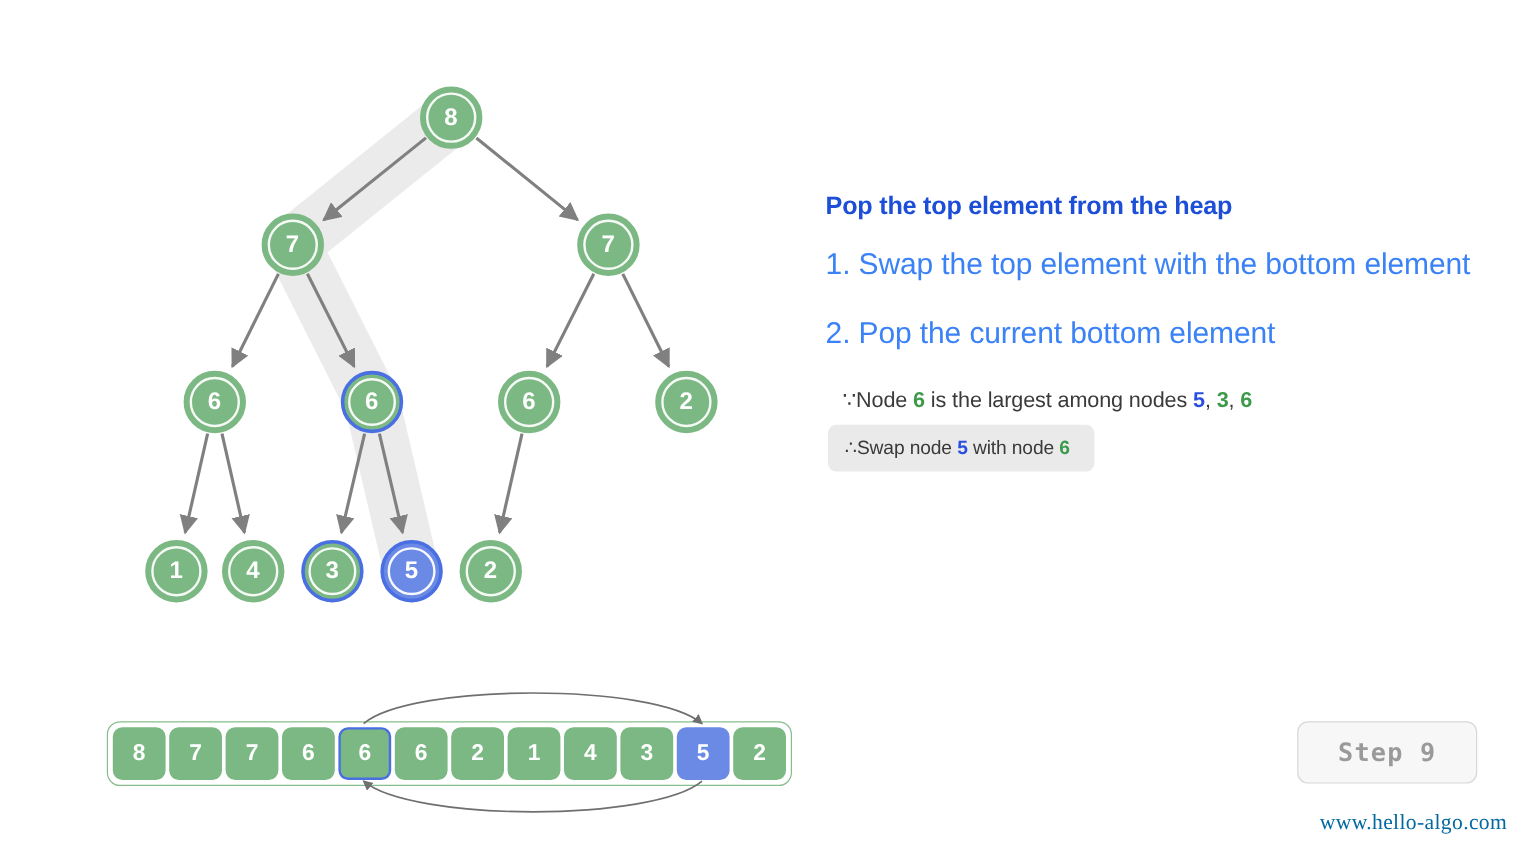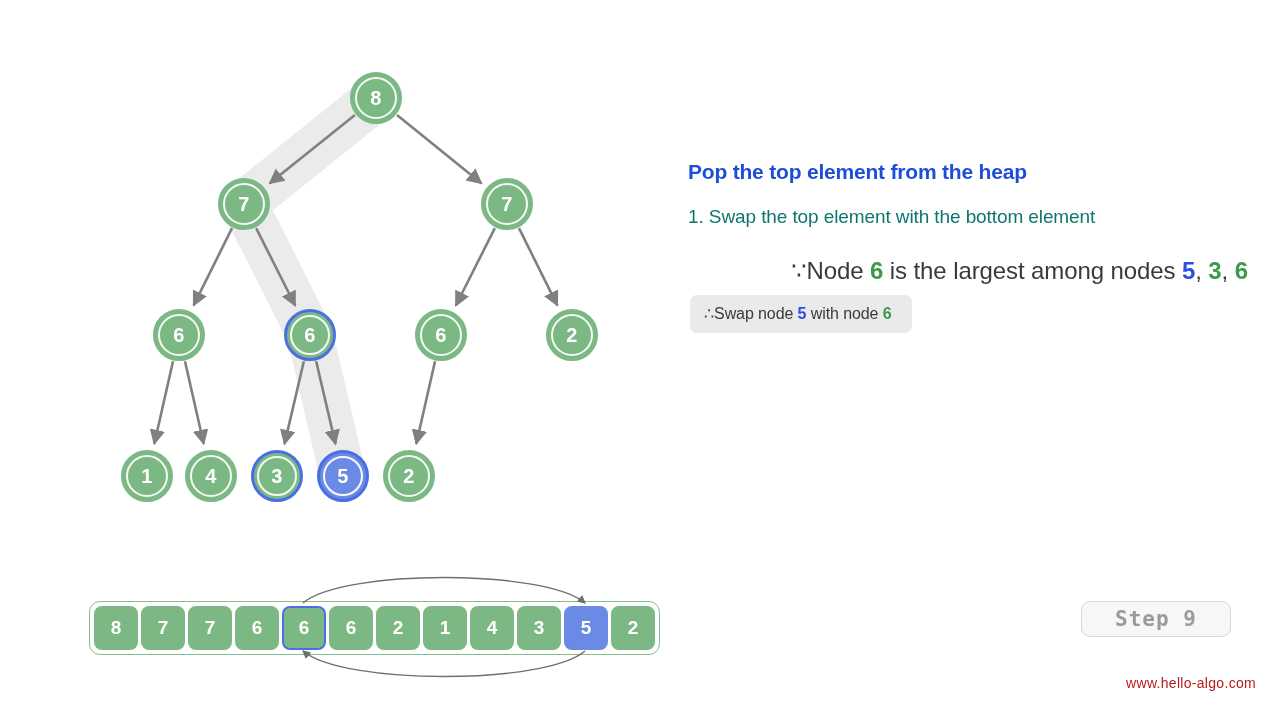--- a/index.html
+++ b/index.html
@@ -79,32 +79,31 @@
     width: 560px;
   }
   #info-title {
     font-size: 21px;
     font-weight: 700;
     color: #1d4ed8;
     margin: 0 0 22px 0;
     letter-spacing: -0.2px;
   }
   .step-line {
-    font-size: 19px;
-    color: #0f766e;
+    font-size: 25px;
+    color: #3b82f6;
     margin: 0 0 29px 0;
     letter-spacing: -0.1px;
   }
   .reason-line {
-    font-size: 24px;
+    font-size: 18px;
     color: #3a3a3a;
     margin: 0 0 10px 0;
     padding-left: 14px;
     letter-spacing: -0.1px;
-    text-align: right;
   }
   .concl-line {
     display: inline-block;
     font-size: 16px;
     color: #3a3a3a;
     background: #eaeaea;
     border-radius: 7px;
     padding: 9px 20px 10px 14px;
     margin-left: 2px;
     letter-spacing: -0.1px;
@@ -156,41 +155,41 @@
     height: 120px;
     pointer-events: none;
   }
 
   
   #step-badge {
     position: absolute;
     left: 1081px;
     top: 601px;
     width: 150px;
-    height: 36px;
+    height: 52px;
     box-sizing: border-box;
     border: 1.4px solid #d8d8d8;
     border-radius: 9px;
     background: #f7f7f7;
     display: flex;
     align-items: center;
     justify-content: center;
     font-family: "DejaVu Sans Mono", monospace;
     font-size: 21px;
     font-weight: 700;
     color: #9a9a9a;
     letter-spacing: 1px;
   }
   #footer-url {
     position: absolute;
     right: 24px;
     top: 675px;
-    font-family: Liberation Sans, sans-serif;
-    font-size: 14px;
-    color: #b91c1c;
+    font-family: Liberation Serif, serif;
+    font-size: 18px;
+    color: #0369a1;
     letter-spacing: 0.3px;
   }
 </style>
 </head>
 <body>
 
 <div id="tree-panel">
   <svg id="tree-svg" viewBox="0 0 680 560">
     <defs>
       <marker id="arrowhead" markerWidth="7" markerHeight="7" refX="5.4" refY="3" orient="auto">
@@ -261,20 +260,21 @@
         <span class="ring"></span>
         <span class="label">2</span>
       </div>
     </div>
 </div>
 
 <div id="info-panel">
   <h1 id="info-title">Pop the top element from the heap</h1>
 
   <p class="step-line">1. Swap the top element with the bottom element</p>
+  <p class="step-line">2. Pop the current bottom element</p>
 
   <p class="reason-line">
     <span>∵</span><span>Node </span><span class="v-green">6</span><span> is the largest among nodes </span><span class="v-blue">5</span><span>, </span><span class="v-green">3</span><span>, </span><span class="v-green">6</span>
   </p>
 
   <div class="concl-line">
     <span>∴</span><span>Swap node </span><span class="v-blue">5</span><span> with node </span><span class="v-green">6</span>
   </div>
 </div>
 

